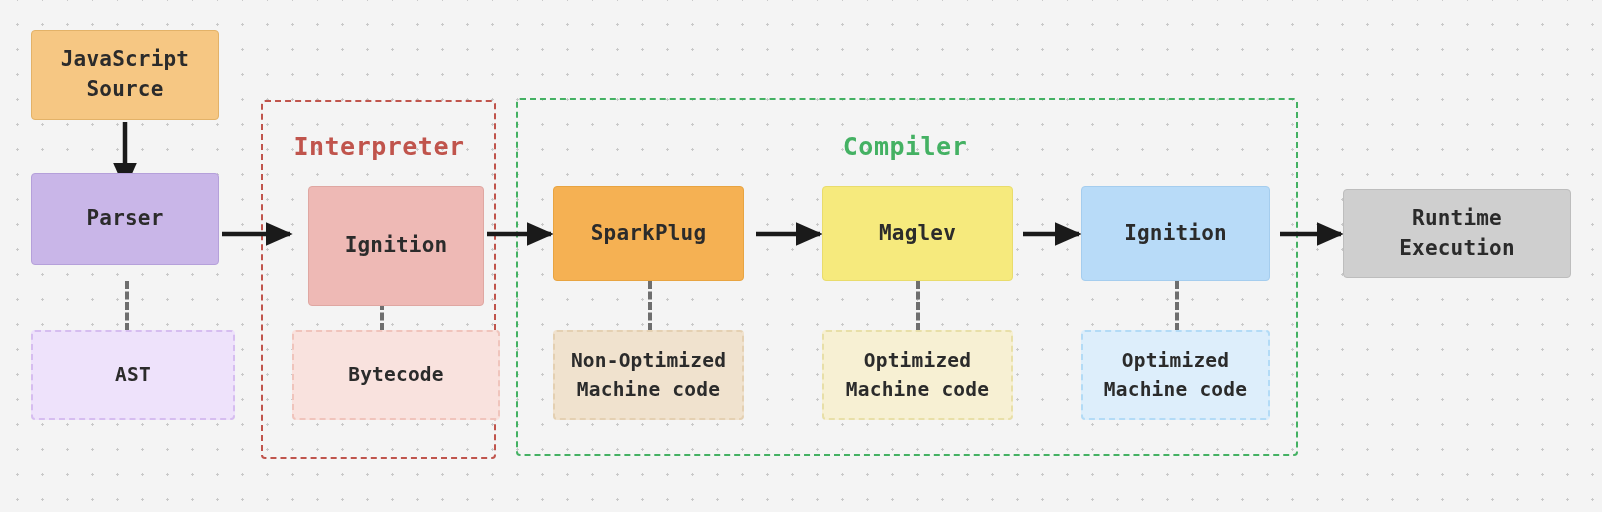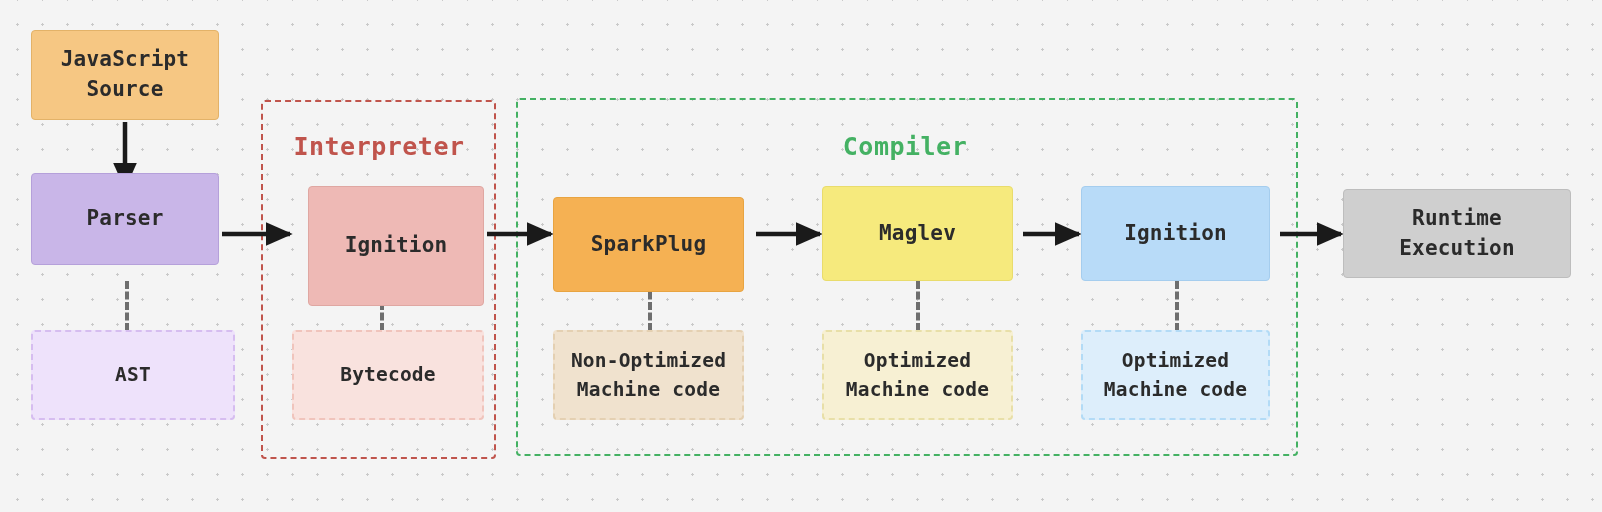--- a/index.html
+++ b/index.html
@@ -131,30 +131,30 @@
       <div class="tether" style="left: 648px; top: 281px; height: 50px;"></div>
       <div class="tether" style="left: 916px; top: 281px; height: 50px;"></div>
       <div class="tether" style="left: 1175px; top: 281px; height: 50px;"></div>
     </div>
 
   <div id="nodes-layer">
       <div class="node" style="left: 31px; top: 30px; width: 188px; height: 90px; background: rgb(246, 199, 131); border: 1.5px solid rgb(227, 178, 104);">JavaScript
 Source</div>
       <div class="node" style="left: 31px; top: 173px; width: 188px; height: 92px; background: rgb(201, 182, 232); border: 1.5px solid rgb(181, 160, 218);">Parser</div>
       <div class="node" style="left: 308px; top: 186px; width: 176px; height: 120px; background: rgb(238, 185, 181); border: 1.5px solid rgb(223, 167, 162);">Ignition</div>
-      <div class="node" style="left: 553px; top: 186px; width: 191px; height: 95px; background: rgb(245, 177, 83); border: 1.5px solid rgb(232, 164, 65); margin-top: 11px;">SparkPlug</div>
+      <div class="node" style="left: 553px; top: 186px; width: 191px; height: 95px; background: rgb(245, 177, 83); border: 1.5px solid rgb(232, 164, 65);">SparkPlug</div>
       <div class="node" style="left: 822px; top: 186px; width: 191px; height: 95px; background: rgb(246, 234, 125); border: 1.5px solid rgb(233, 220, 108);">Maglev</div>
       <div class="node" style="left: 1081px; top: 186px; width: 189px; height: 95px; background: rgb(184, 219, 248); border: 1.5px solid rgb(165, 205, 238);">Ignition</div>
       <div class="node" style="left: 1343px; top: 189px; width: 228px; height: 89px; background: rgb(207, 207, 207); border: 1.5px solid rgb(189, 189, 189);">Runtime
 Execution</div>
     </div>
 
   <div id="artifacts-layer">
       <div class="ghost" style="left: 31px; top: 330px; width: 204px; height: 90px; background: rgb(238, 226, 251); border-color: rgb(214, 189, 240);">AST</div>
-      <div class="ghost" style="left: 292px; top: 330px; width: 192px; height: 90px; background: rgb(249, 226, 222); border-color: rgb(240, 196, 188);">Bytecode</div>
+      <div class="ghost" style="left: 292px; top: 330px; width: 208px; height: 90px; background: rgb(249, 226, 222); border-color: rgb(240, 196, 188);">Bytecode</div>
       <div class="ghost" style="left: 553px; top: 330px; width: 191px; height: 90px; background: rgb(240, 226, 206); border-color: rgb(228, 208, 178);">Non-Optimized
 Machine code</div>
       <div class="ghost" style="left: 822px; top: 330px; width: 191px; height: 90px; background: rgb(247, 240, 211); border-color: rgb(232, 223, 168);">Optimized
 Machine code</div>
       <div class="ghost" style="left: 1081px; top: 330px; width: 189px; height: 90px; background: rgb(221, 238, 251); border-color: rgb(179, 219, 246);">Optimized
 Machine code</div>
     </div>
 
 
 </div>

